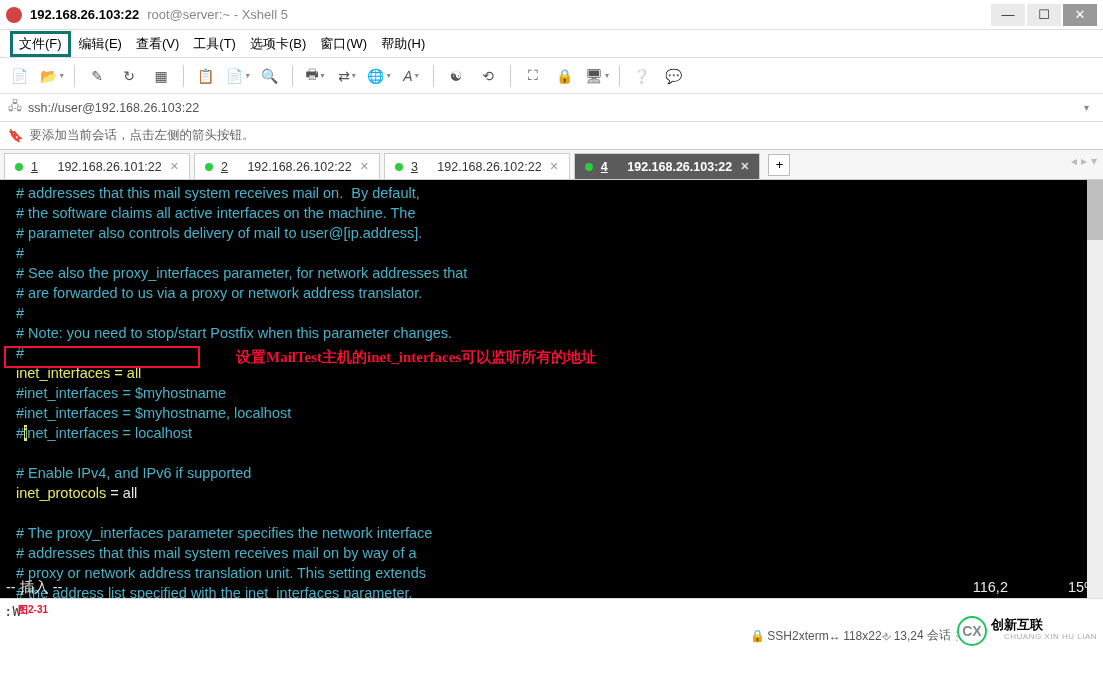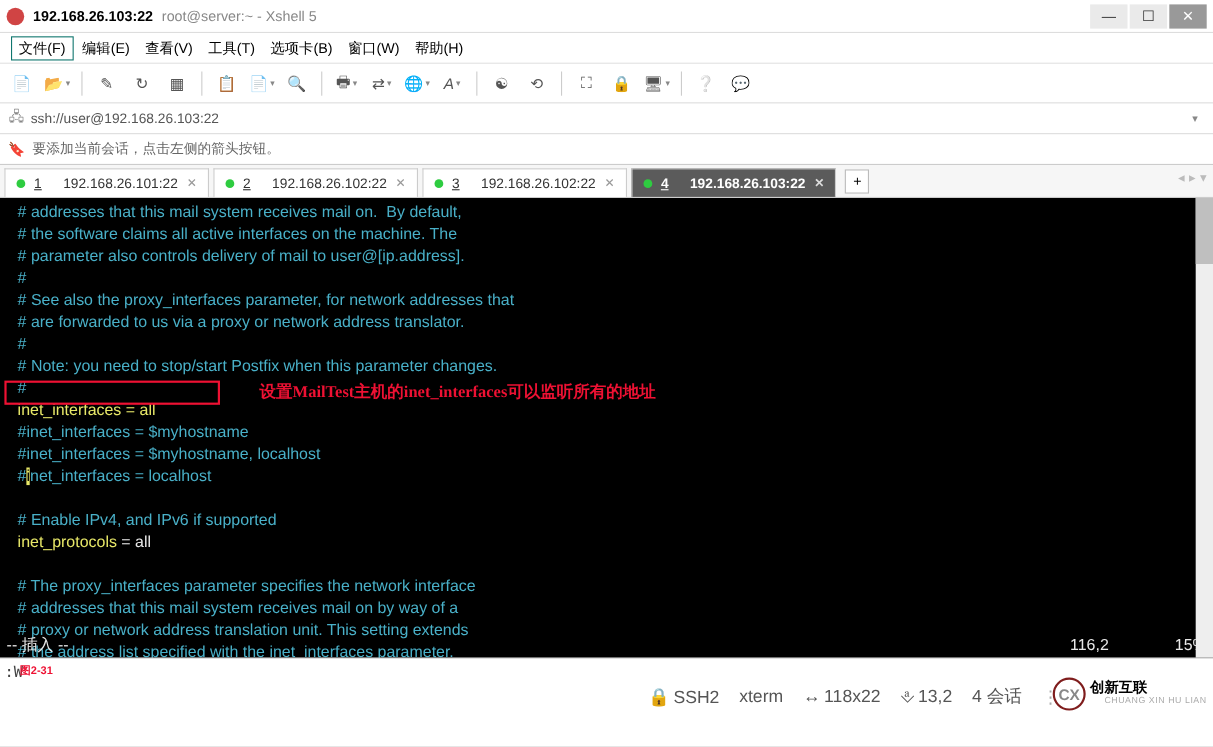--- a/index.html
+++ b/index.html
@@ -7,21 +7,21 @@
 
 .titlebar { height: 30px; background: #fff; display: flex; align-items: center; padding: 0 6px; border-bottom: 1px solid #ddd; }
 .titlebar .app-icon { width: 16px; height: 16px; background: #d04444; border-radius: 50%; margin-right: 8px; }
 .titlebar .title-current { font-weight: bold; font-size: 13px; color: #000; }
 .titlebar .title-rest { font-size: 13px; color: #888; margin-left: 8px; }
 .titlebar .win-controls { margin-left: auto; display: flex; gap: 2px; }
 .titlebar .win-controls button { width: 34px; height: 22px; border: none; background: #eaeaea; color: #333; font-size: 13px; cursor: pointer; }
 .titlebar .win-controls button.close { background: #999; color: #fff; }
 
 .menubar { height: 28px; background: #fff; display: flex; align-items: center; padding: 0 10px; gap: 2px; font-size: 13px; border-bottom: 1px solid #ddd; }
-.menubar .file-btn { border: 1px solid #0f766e; padding: 1px 6px; background: #fff; }
+.menubar .file-btn { border: 3px solid #0f766e; padding: 1px 6px; background: #fff; }
 .menubar span { padding: 2px 6px; cursor: pointer; }
 
 .toolbar { height: 36px; background: #fff; border-bottom: 1px solid #ddd; display: flex; align-items: center; padding: 0 10px; gap: 12px; font-size: 16px; color: #444; }
 .toolbar .tb-icon { width: 20px; height: 20px; display: inline-flex; align-items: center; justify-content: center; cursor: pointer; font-size: 14px; color: #555; }
 .toolbar .sep { width: 1px; height: 22px; background: #ccc; }
 .toolbar .drop::after { content: "▾"; font-size: 8px; margin-left: 2px; color: #888; }
 
 .addrbar { height: 28px; border-bottom: 1px solid #ddd; display: flex; align-items: center; padding: 0 8px; font-size: 12.5px; color: #555; gap: 6px; }
 .addrbar .addr-icon { color: #888; }
 .addrbar .addr-dd { margin-left: auto; color: #888; font-size: 10px; padding: 0 6px; }
@@ -45,23 +45,23 @@
 .terminal .yellow { color: #e8e868; }
 .terminal .cursor { background: #e8e868; color: #000; }
 .terminal .status-line { position: absolute; left: 0; right: 0; bottom: 0; height: 20px; color: #e8e8e8; padding: 0 6px; display: flex; }
 .terminal .status-line .pos { margin-left: auto; margin-right: 60px; }
 .terminal .scroll-track { position: absolute; right: 0; top: 0; width: 16px; height: 100%; background: #eee; }
 .terminal .scroll-thumb { position: absolute; right: 0; top: 0; width: 16px; height: 60px; background: #bfbfbf; }
 
 .footer { height: 50px; background: #fff; border-top: 1px solid #ddd; position: relative; }
 .footer .fig { position: absolute; left: 18px; top: 4px; font-size: 10px; font-weight: bold; color: #e13; }
 .footer .prompt { position: absolute; left: 4px; top: 4px; font-family: Consolas, monospace; color: #444; font-size: 14px; }
-.footer .stats { position: absolute; right: 140px; bottom: 4px; font-size: 16px; color: #555; display: flex; gap: 18px; align-items: center; }
+.footer .stats { position: absolute; right: 140px; bottom: 4px; font-size: 12px; color: #555; display: flex; align-items: center; }
 .footer .logo { position: absolute; right: 6px; bottom: 2px; display: flex; align-items: center; gap: 4px; color: #999; }
-.footer .logo .mark { width: 30px; height: 30px; border: 2px solid #7f1d1d; border-radius: 50%; display: flex; align-items: center; justify-content: center; font-weight: bold; font-size: 14px; color: #888; }
+.footer .logo .mark { width: 30px; height: 30px; border: 2px solid #22c55e; border-radius: 50%; display: flex; align-items: center; justify-content: center; font-weight: bold; font-size: 14px; color: #888; }
 .footer .logo .txt { display: flex; flex-direction: column; line-height: 12px; }
 .footer .logo .txt .cn { font-size: 13px; font-weight: bold; color: #000000; }
 .footer .logo .txt .en { font-size: 8px; color: #aaa; letter-spacing: 0.5px; margin-left: 13px; }
 </style>
 </head>
 <body>
 
 <div class="titlebar">
   <div class="app-icon"></div>
   <span class="title-current">192.168.26.103:22</span>

